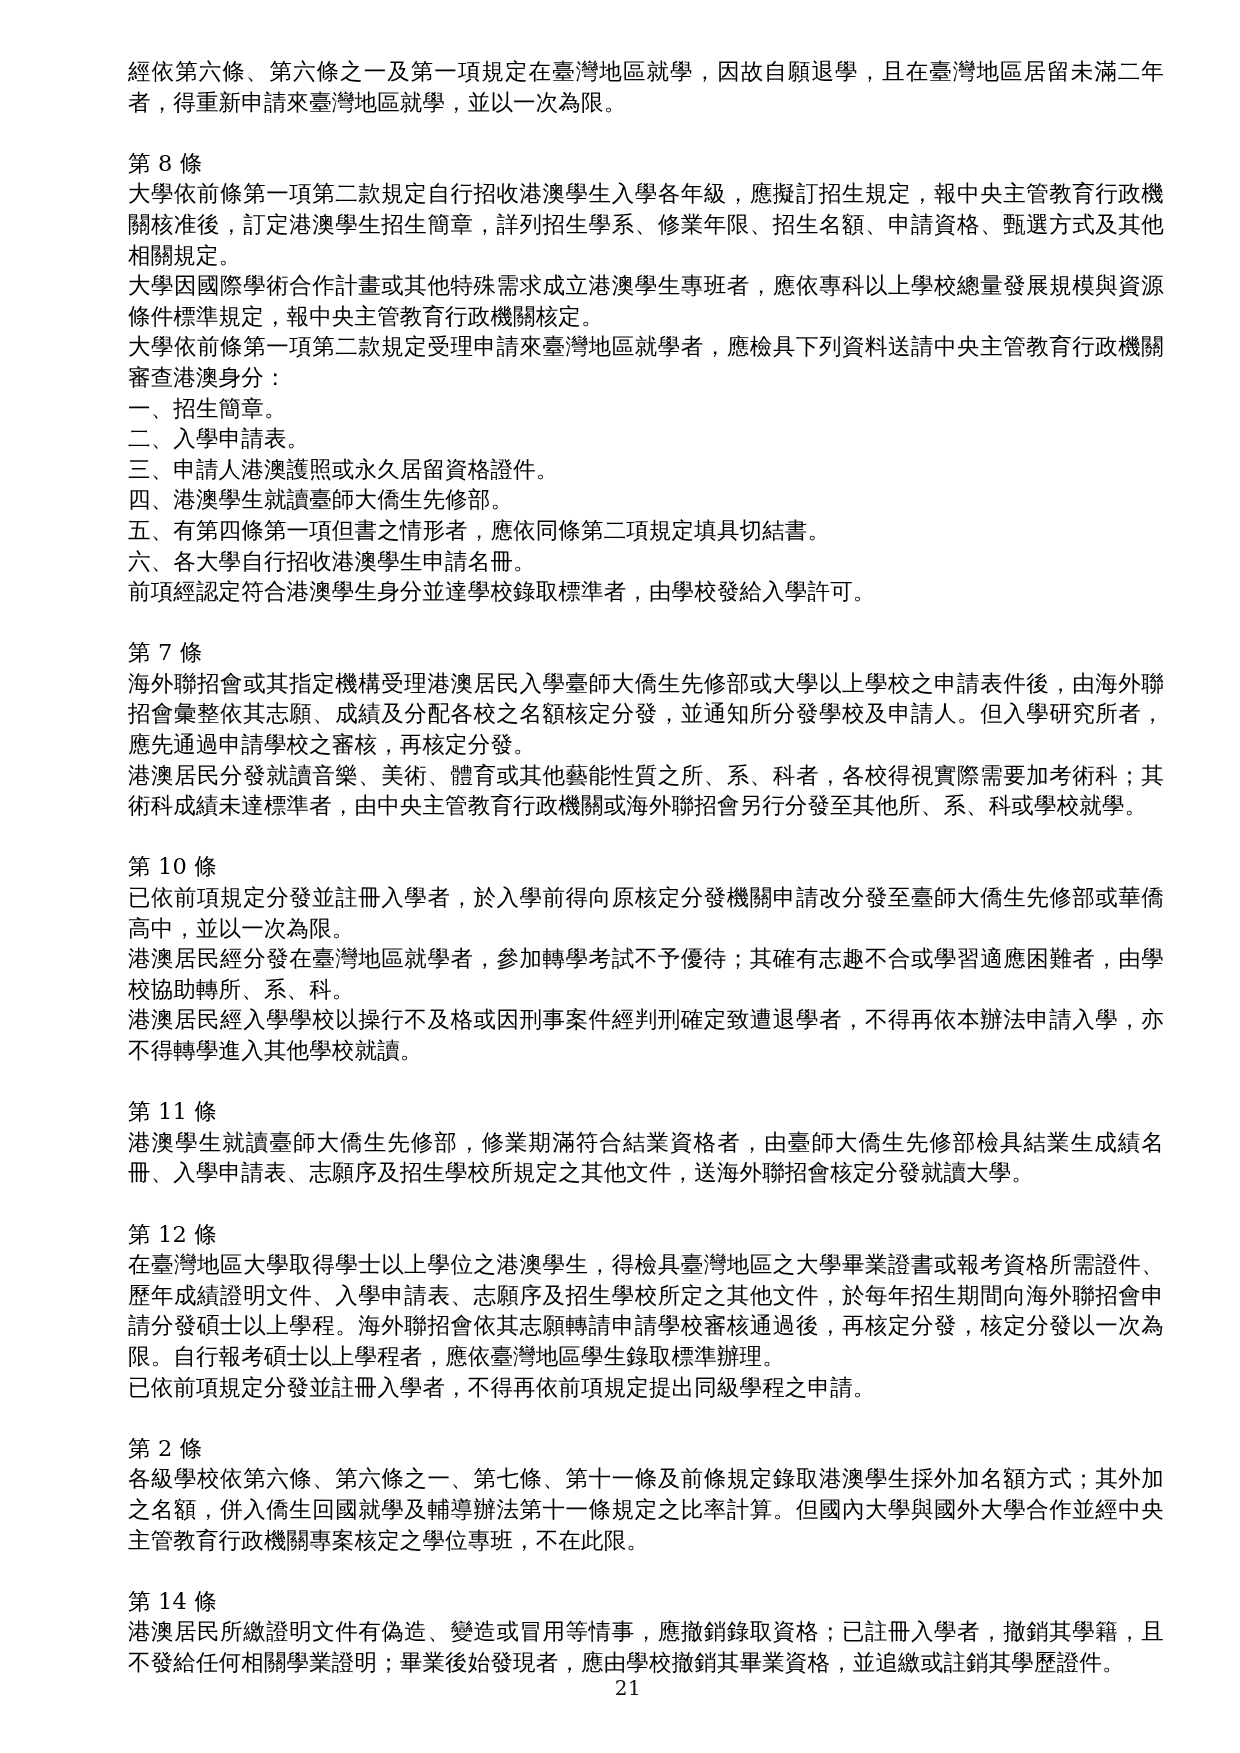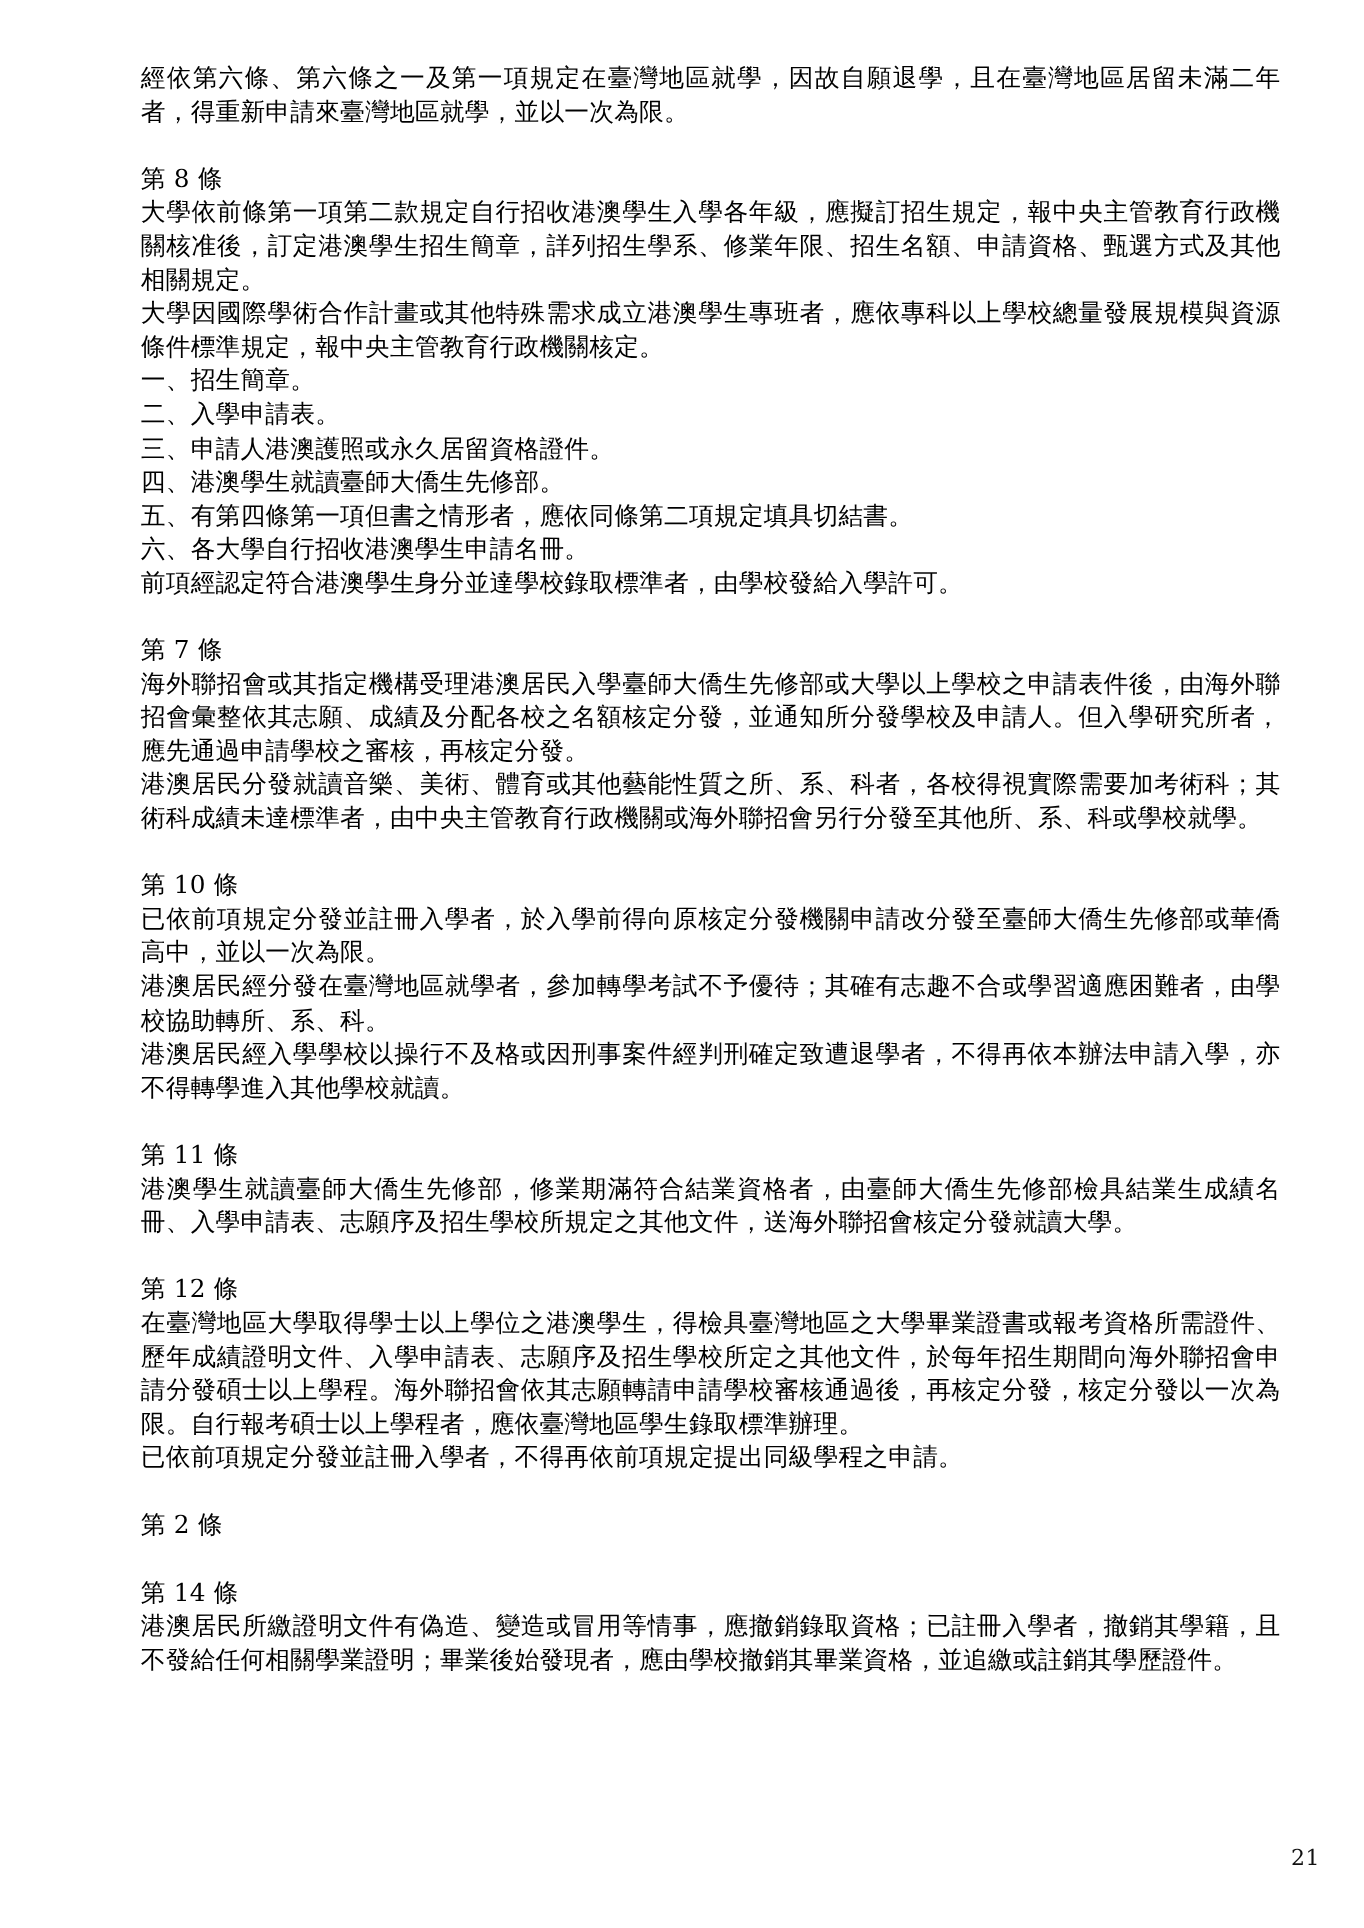--- a/index.html
+++ b/index.html
@@ -55,40 +55,41 @@
   }
   
   .block.first {
     margin-top: 0;
   }
   .page-number {
     position: absolute;
     left: 16px;
     right: 0;
     top: 1676px;
-    text-align: right;
+    text-align: center;
     font-family: "DejaVu Serif", "Liberation Serif", serif;
     font-size: 20px;
     color: #111111;
     letter-spacing: 0.5px;
   }
 </style>
 </head>
 <body>
 
 <div class="page">
 
   <div class="content doc-text" id="doc-content">
       <div class="block first">
         <p class="para">經依第六條、第六條之一及第一項規定在臺灣地區就學，因故自願退學，且在臺灣地區居留未滿二年者，得重新申請來臺灣地區就學，並以一次為限。</p>
       </div>
       <div class="block">
         <p class="article-head">第 8 條</p>
         <p class="para">大學依前條第一項第二款規定自行招收港澳學生入學各年級，應擬訂招生規定，報中央主管教育行政機關核准後，訂定港澳學生招生簡章，詳列招生學系、修業年限、招生名額、申請資格、甄選方式及其他相關規定。</p>
         <p class="para">大學因國際學術合作計畫或其他特殊需求成立港澳學生專班者，應依專科以上學校總量發展規模與資源條件標準規定，報中央主管教育行政機關核定。</p>
+        <p class="para">大學依前條第一項第二款規定受理申請來臺灣地區就學者，應檢具下列資料送請中央主管教育行政機關審查港澳身分：</p>
         <p class="para">一、招生簡章。</p>
         <p class="para">二、入學申請表。</p>
         <p class="para">三、申請人港澳護照或永久居留資格證件。</p>
         <p class="para">四、港澳學生就讀臺師大僑生先修部。</p>
         <p class="para">五、有第四條第一項但書之情形者，應依同條第二項規定填具切結書。</p>
         <p class="para">六、各大學自行招收港澳學生申請名冊。</p>
         <p class="para">前項經認定符合港澳學生身分並達學校錄取標準者，由學校發給入學許可。</p>
       </div>
       <div class="block">
         <p class="article-head">第 7 條</p>
@@ -105,20 +106,21 @@
         <p class="article-head">第 11 條</p>
         <p class="para">港澳學生就讀臺師大僑生先修部，修業期滿符合結業資格者，由臺師大僑生先修部檢具結業生成績名冊、入學申請表、志願序及招生學校所規定之其他文件，送海外聯招會核定分發就讀大學。</p>
       </div>
       <div class="block">
         <p class="article-head">第 12 條</p>
         <p class="para">在臺灣地區大學取得學士以上學位之港澳學生，得檢具臺灣地區之大學畢業證書或報考資格所需證件、歷年成績證明文件、入學申請表、志願序及招生學校所定之其他文件，於每年招生期間向海外聯招會申請分發碩士以上學程。海外聯招會依其志願轉請申請學校審核通過後，再核定分發，核定分發以一次為限。自行報考碩士以上學程者，應依臺灣地區學生錄取標準辦理。</p>
         <p class="para">已依前項規定分發並註冊入學者，不得再依前項規定提出同級學程之申請。</p>
       </div>
       <div class="block">
         <p class="article-head">第 2 條</p>
+        <p class="para">各級學校依第六條、第六條之一、第七條、第十一條及前條規定錄取港澳學生採外加名額方式；其外加之名額，併入僑生回國就學及輔導辦法第十一條規定之比率計算。但國內大學與國外大學合作並經中央主管教育行政機關專案核定之學位專班，不在此限。</p>
       </div>
       <div class="block">
         <p class="article-head">第 14 條</p>
         <p class="para">港澳居民所繳證明文件有偽造、變造或冒用等情事，應撤銷錄取資格；已註冊入學者，撤銷其學籍，且不發給任何相關學業證明；畢業後始發現者，應由學校撤銷其畢業資格，並追繳或註銷其學歷證件。</p>
       </div>
     </div>
 
   <div class="page-number">21</div>
 
 </div>

